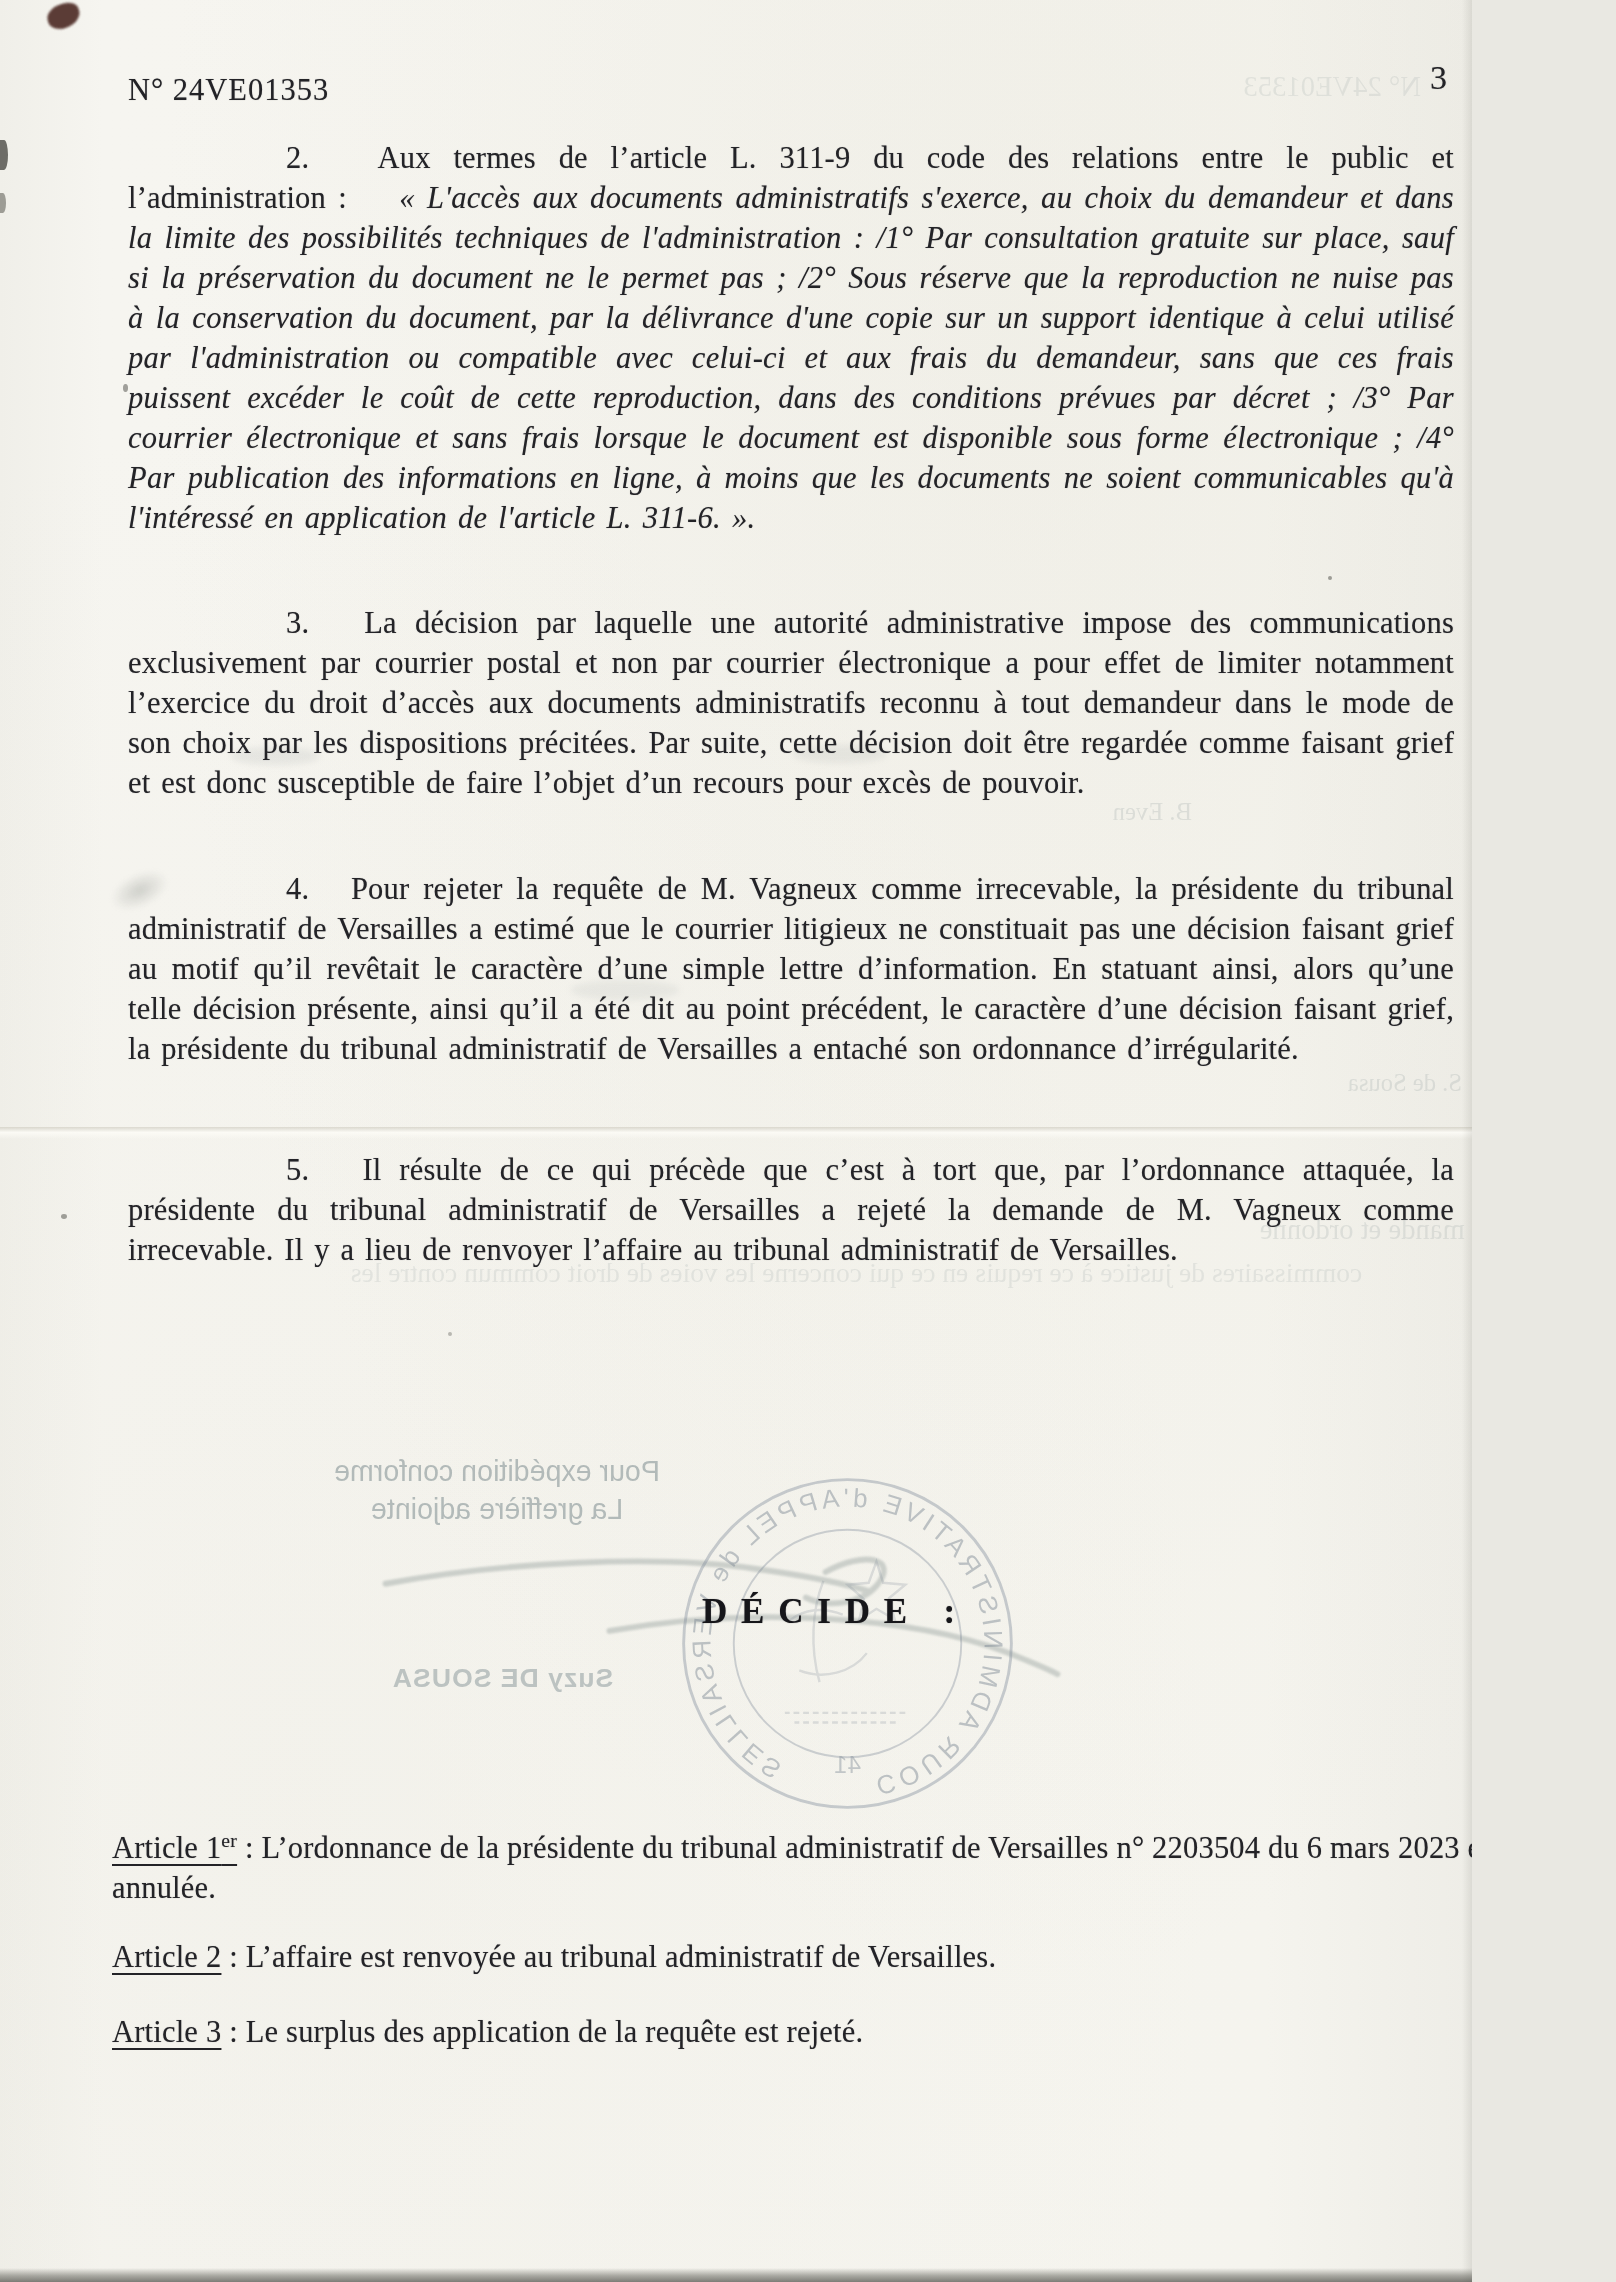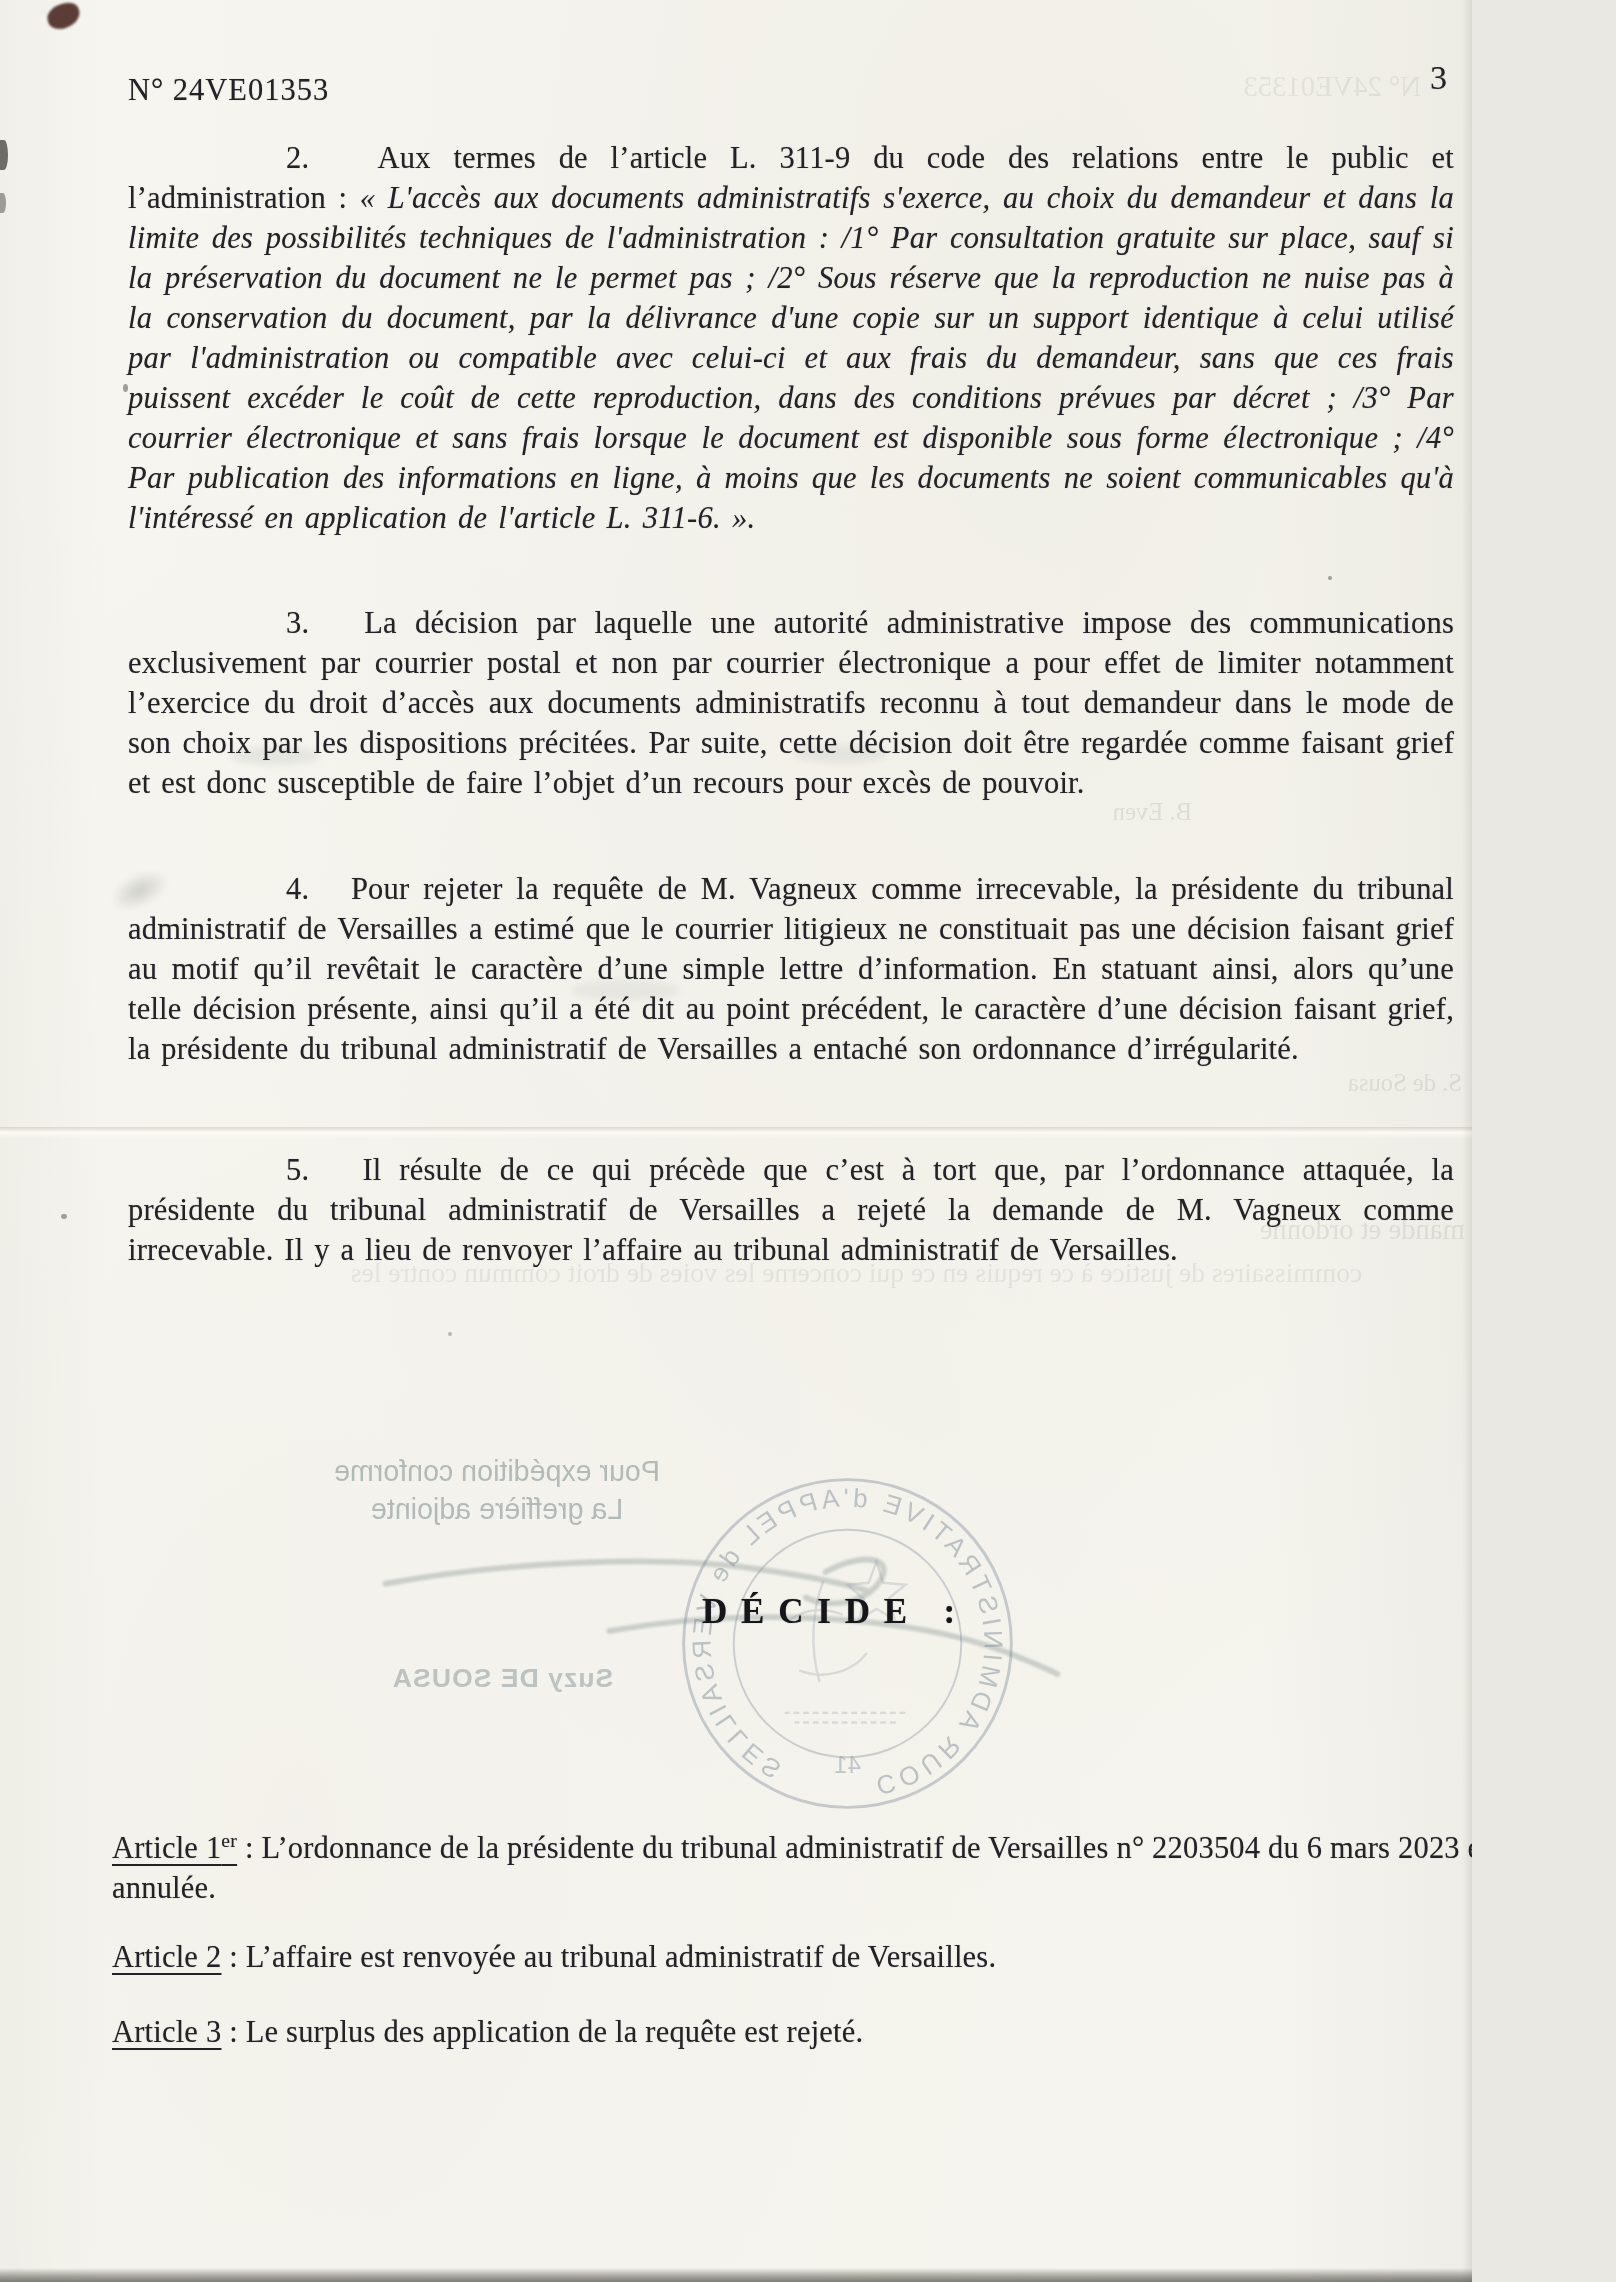--- a/index.html
+++ b/index.html
@@ -10,21 +10,21 @@
       radial-gradient(ellipse at 70% 15%, rgba(223,220,206,.22), transparent 60%),
       radial-gradient(ellipse at 20% 80%, rgba(228,226,214,.18), transparent 55%),
       linear-gradient(90deg,#f0efe9,#f6f5f0 7%,#f5f4ee 86%,#eeede7),
       #f4f3ed;
   }
   .abs{position:absolute;}
   .case-number{left:128px;top:73px;font-size:30.5px;letter-spacing:1px;text-shadow:0 0 1px rgba(40,40,45,.4);}
   .page-number{left:1430px;top:59px;font-size:34px;text-shadow:0 0 1px rgba(40,40,45,.4);}
   .para{left:128px;width:1326px;margin:0;font-size:30.5px;line-height:40px;text-align:justify;
         text-indent:158px;letter-spacing:0.2px;word-spacing:3px;text-shadow:0 0 1px rgba(45,45,52,.38);}
-  .para em{font-style:italic;letter-spacing:0.3px;}
+  .para em{font-style:italic;letter-spacing:0.3px;margin-left:40px;}
   .article{left:112px;width:1399px;margin:0;font-size:30.5px;line-height:40px;letter-spacing:0.2px;
            text-shadow:0 0 1px rgba(45,45,52,.38);}
   .u{text-decoration:underline;text-decoration-thickness:2px;text-underline-offset:5.9px;}
   sup{font-size:19.7px;line-height:0;}
   .decide{left:678px;top:1592px;width:315px;text-align:center;font-weight:bold;font-size:35px;
           letter-spacing:13.8px;color:#16161a;white-space:nowrap;text-shadow:0 0 1px rgba(20,20,25,.5);}
   
   .ghost{color:#8d9a9b;font-family:"Liberation Sans","DejaVu Sans",sans-serif;
          transform:scaleX(-1);filter:blur(0.6px);}
   .ghost-case{left:1194px;top:71px;width:227px;font-size:28.6px;opacity:.17;font-family:"Liberation Serif",serif;}

